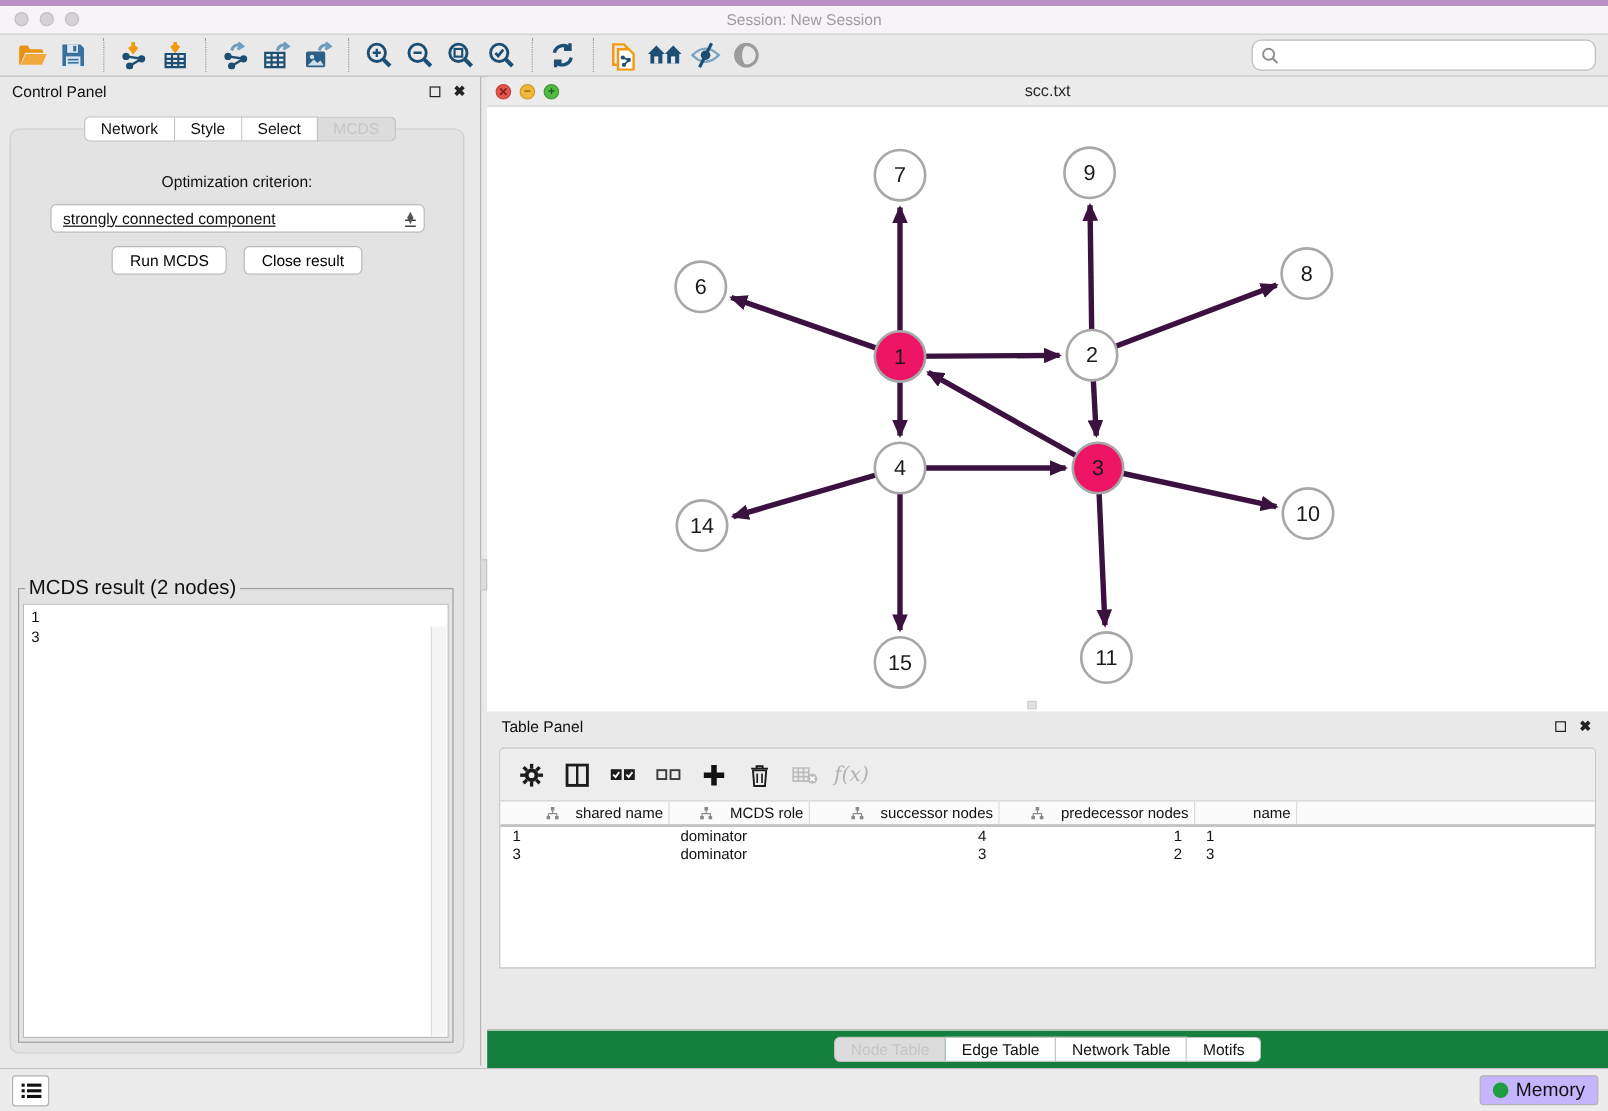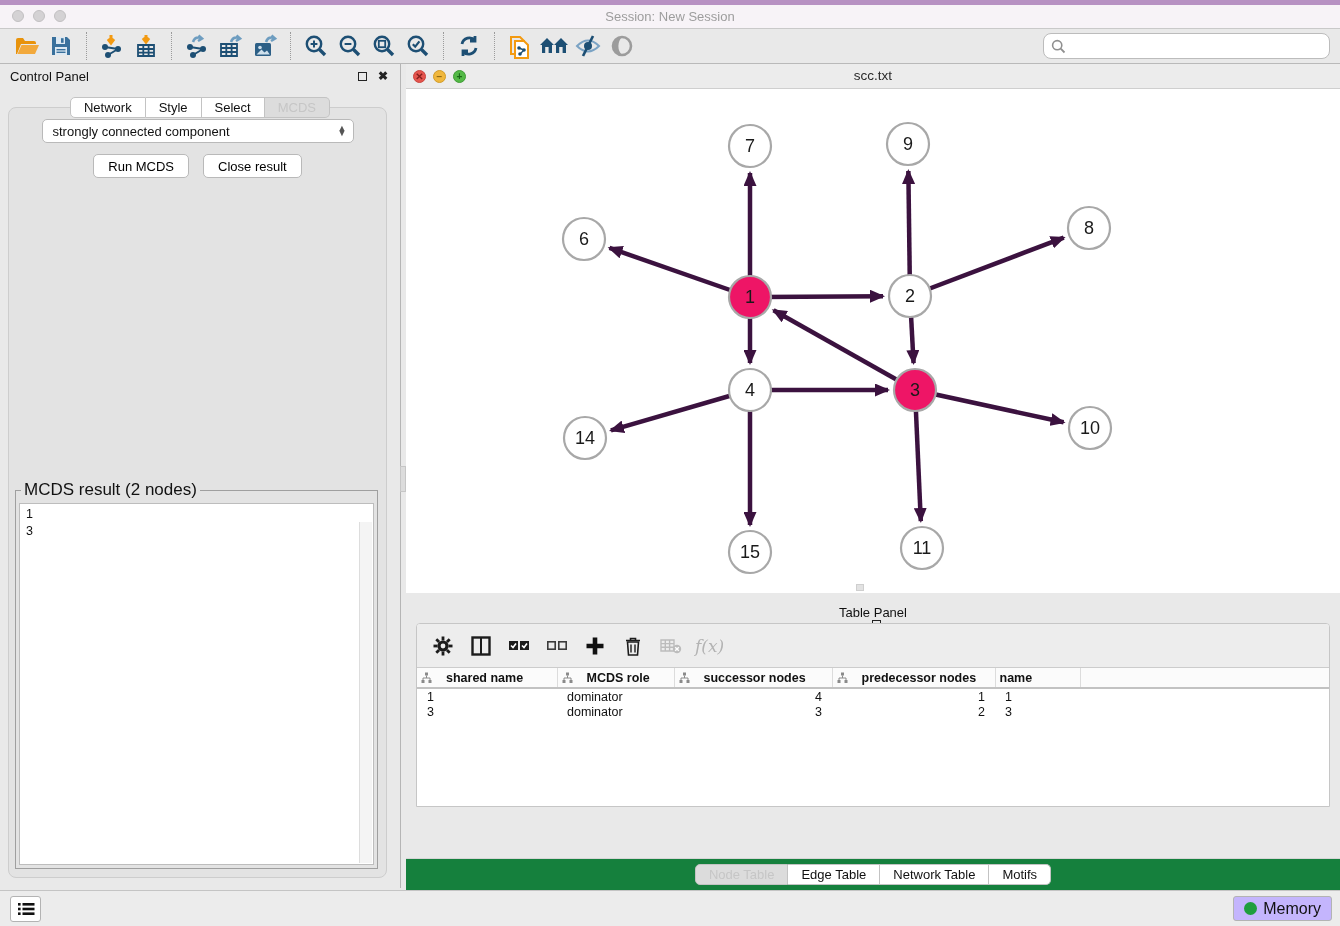--- a/index.html
+++ b/index.html
@@ -37,21 +37,21 @@
   .tab:last-child { border-radius:0 5px 5px 0; }
   .tab.active { background:#dcdcdc; color:#c6c6c6; }
   
   .control-panel { position:absolute; left:0; top:64px; width:401px; height:824px;
     background:#e9e9e9; border-right:1px solid #b5b5b5; }
   .cp-tabs { position:absolute; left:0; right:0; top:33px; z-index:2; }
   .cp-box { position:absolute; left:8px; right:13px; top:43px; bottom:10px;
     background:#e3e3e3; border:1px solid #cdcdcd; border-radius:8px; }
   .opt-label { text-align:center; margin-top:36px; font-size:13px; }
   .dropdown { margin:11px auto 0; width:312px; height:24px; background:#fff; border:1px solid #b9b9b9;
-    border-radius:5px; display:flex; align-items:center; padding:0 6px 0 10px; cursor:pointer; }
+    border-radius:5px; display:flex; align-items:center; padding:0 6px 0 10px; cursor:pointer;text-decoration:underline; }
   .dropdown .val { flex:1; font-size:13px; }
   .chev { display:flex; flex-direction:column; align-items:center; line-height:5px; font-size:9px; color:#555; }
   .btnrow { display:flex; justify-content:center; gap:14px; margin-top:11px; }
   .pbtn { background:#fff; border:1px solid #b9b9b9; border-radius:5px; height:24px; padding:0 14px;
     font-size:13px; cursor:pointer; font-family:"Liberation Sans",sans-serif; }
   .result-fs { position:absolute; left:6px; right:8px; top:372px; bottom:8px;
     border:1px solid #9f9f9f; background:#e3e3e3; padding:3px; }
   .result-fs legend { font-size:17px; padding:0 3px; margin-left:2px; }
   .result-area { position:relative; width:100%; height:100%; background:#fff; border:1px solid #bdbdbd;
     font-size:12.5px; line-height:17px; padding:2px 6px; white-space:pre; overflow:hidden; }
@@ -72,22 +72,22 @@
   .splitter-handle { position:absolute; left:400px; top:466px; width:6px; height:26px; background:#dcdcdc; border:1px solid #c6c6c6; }
   
   .table-panel { position:absolute; left:406px; top:593px; width:934px; height:297px; background:#e9e9e9; }
   .tp-box { position:absolute; left:10px; right:10px; top:30px; height:184px; background:#fff;
     border:1px solid #c6c6c6; border-radius:4px 4px 0 0; overflow:hidden; }
   .tp-toolbar { height:44px; background:#ededed; border-bottom:1px solid #cccccc;
     display:flex; align-items:center; padding:0 12px; gap:10px; }
   .tp-tbtn { width:28px; height:28px; display:flex; align-items:center; justify-content:center; cursor:pointer; }
   .fx { font-family:"DejaVu Serif", serif; font-style:italic; font-size:17px; color:#b3b3b3; }
   table.datatable { border-collapse:collapse; width:100%; font-size:12.5px; }
-  table.datatable th { font-weight:bold; background:#fbfbfb; border-right:1px solid #dcdcdc;
-    border-bottom:2px solid #c2c2c2; height:20px; text-align:left; padding:0 4px; white-space:nowrap; }
+  table.datatable th { font-weight:normal; background:#fbfbfb; border-right:1px solid #dcdcdc;
+    border-bottom:2px solid #c2c2c2; height:20px; text-align:right; padding:0 4px; white-space:nowrap; }
   table.datatable th .hicon { display:inline-block; vertical-align:-1px; margin-right:14px; }
   table.datatable td { height:16px; padding:0 10px; white-space:nowrap; }
   .tp-tabstrip { position:absolute; left:0; right:0; bottom:0; height:32px; background:#15803d;
     border-top:1px solid #d6d6d6; display:flex; align-items:center; justify-content:center; }
   
   .statusbar { position:absolute; left:0; top:890px; width:1340px; height:36px; background:#ececec;
     border-top:1px solid #c4c4c4; }
   .sb-left { position:absolute; left:10px; top:5px; width:31px; height:26px; background:#fff;
     border:1px solid #b3b3b3; border-radius:3px; display:flex; align-items:center; justify-content:center; cursor:pointer; }
   .sb-mem { position:absolute; right:8px; top:5px; height:25px; background:#c4b5fd; border:1px solid #b3b3b3;
@@ -253,20 +253,21 @@
         <span>✖</span>
       </span>
   </div>
   <div class="tabs cp-tabs">
     <div class="tab">Network</div>
     <div class="tab">Style</div>
     <div class="tab">Select</div>
     <div class="tab active">MCDS</div>
   </div>
   <div class="cp-box">
+    <div class="opt-label">Optimization criterion:</div>
     <div class="dropdown">
       <span class="val">strongly connected component</span>
       <span class="chev">
           <span>▲</span>
           <span>▼</span>
         </span>
     </div>
     <div class="btnrow">
       <button class="pbtn">Run MCDS</button>
       <button class="pbtn">Close result</button>
@@ -333,21 +334,21 @@
         <text x="179" y="355" text-anchor="middle" font-size="18" fill="#1a1a1a">14</text>
         <circle cx="344" cy="463" r="21" fill="#ffffff" stroke="#a8a8a8" stroke-width="2.2"></circle>
         <text x="344" y="469" text-anchor="middle" font-size="18" fill="#1a1a1a">15</text>
       </svg>
     <div class="canvas-handle"></div>
   </div>
 </div>
 <div class="splitter-handle"></div>
 
 <div class="table-panel">
-  <div class="phead" style="padding:12px 12px;flex-direction:column;">
+  <div class="phead" style="padding:0 12px;">
     <span>Table Panel</span>
     <span class="sp"></span>
     <span class="wbtn">
         <span class="float-glyph"></span>
       </span>
     <span class="wbtn">
         <span>✖</span>
       </span>
   </div>
   <div class="tp-box">

